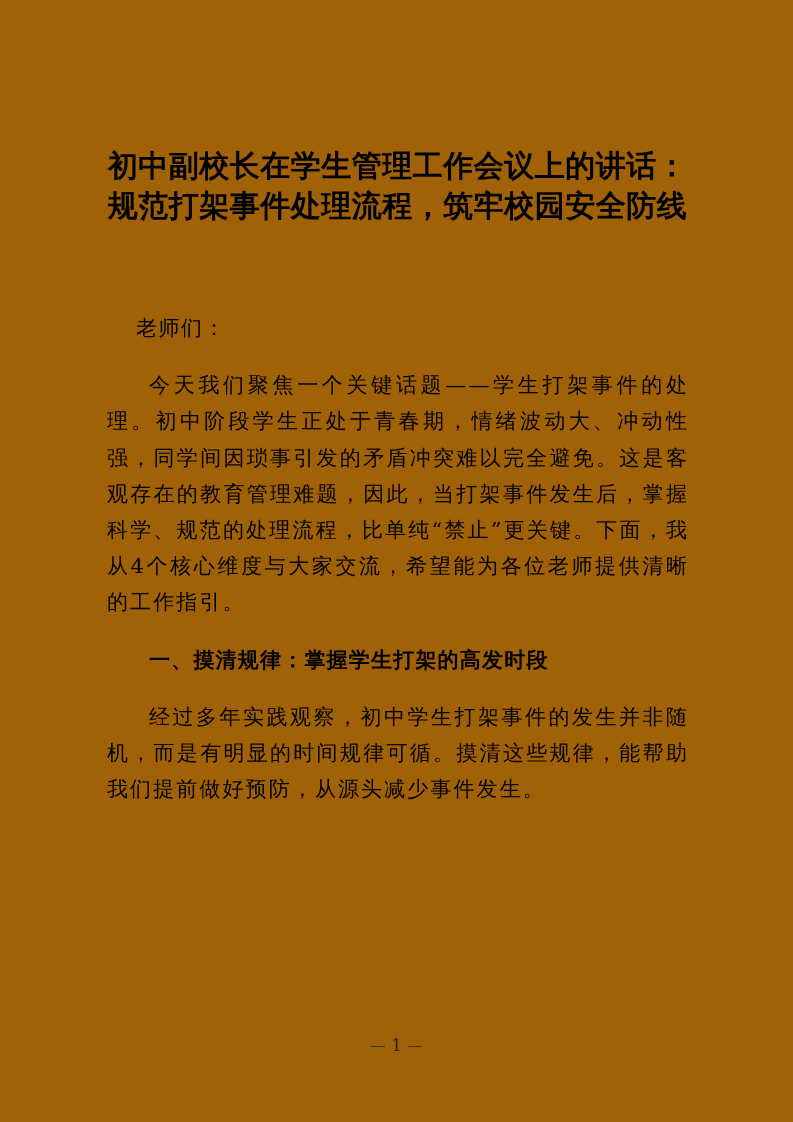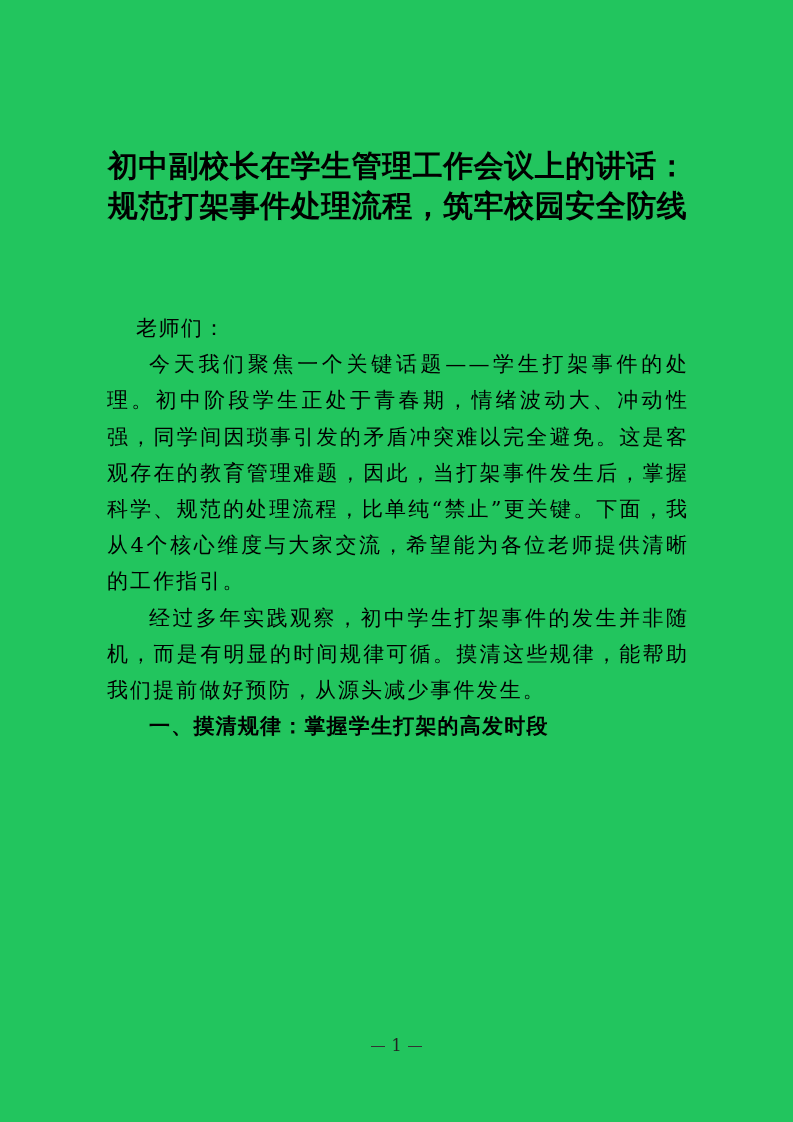--- a/index.html
+++ b/index.html
@@ -13,21 +13,21 @@
     position: relative;
     overflow: hidden;
     font-family: "DejaVu Serif", "Liberation Serif", serif;
     color: #000000;
   }
   .page {
     position: absolute;
     left: 0; top: 0;
     width: 793px;
     height: 1122px;
-    background: #22c55e;
+    background: #a16207;
   }
   .title {
     position: absolute;
     left: 105px;
     width: 585px;
     top: 146px;
     text-align: center;
     font-family: "DejaVu Sans", "Liberation Sans", sans-serif;
     font-weight: bold;
     font-size: 30px;
@@ -44,20 +44,21 @@
   .p {
     margin: 0;
     font-size: 21px;
     line-height: 36.2px;
     letter-spacing: 2.1px;
     text-align: justify;
     text-align-last: left;
   }
   .indent {
     text-indent: 42px;
+    margin-top: 21px;
   }
   .salutation {
     letter-spacing: 1.5px;
     margin-left: 29px;
   }
   .heading {
     font-family: "DejaVu Sans", "Liberation Sans", sans-serif;
     font-weight: bold;
     letter-spacing: 1.2px;
   }
@@ -83,20 +84,20 @@
 </head>
 <body>
 
 <div class="page">
 
   <h1 class="title">初中副校长在学生管理工作会议上的讲话：规范打架事件处理流程，筑牢校园安全防线</h1>
 
   <div class="body-text">
     <p class="p salutation">老师们：</p>
     <p class="p indent">今天我们聚焦一个关键话题——学生打架事件的处理。初中阶段学生正处于青春期，情绪波动大、冲动性强，同学间因琐事引发的矛盾冲突难以完全避免。这是客观存在的教育管理难题，因此，当打架事件发生后，掌握科学、规范的处理流程，比单纯“禁止”更关键。下面，我从4个核心维度与大家交流，希望能为各位老师提供清晰的工作指引。</p>
+    <p class="p indent heading">一、摸清规律：掌握学生打架的高发时段</p>
     <p class="p indent">经过多年实践观察，初中学生打架事件的发生并非随机，而是有明显的时间规律可循。摸清这些规律，能帮助我们提前做好预防，从源头减少事件发生。</p>
-    <p class="p indent heading">一、摸清规律：掌握学生打架的高发时段</p>
   </div>
 
   <div class="footer">
     <span class="dash"></span><span>1</span><span class="dash"></span>
   </div>
 </div>
 
 </body></html>

